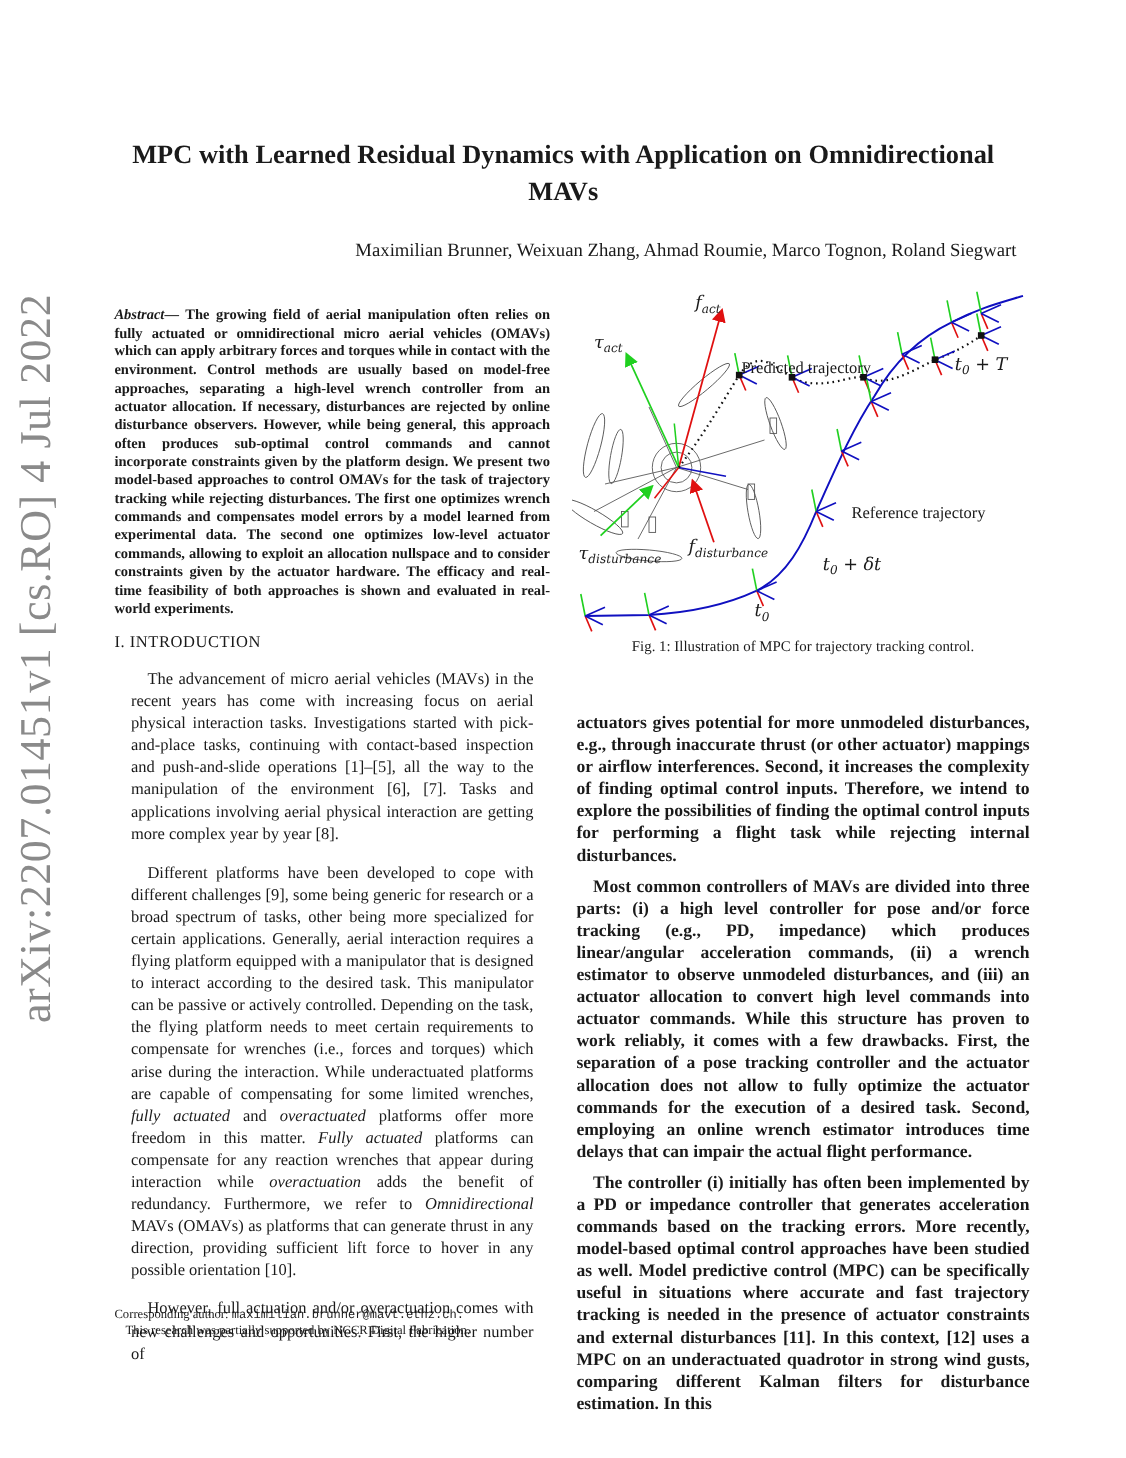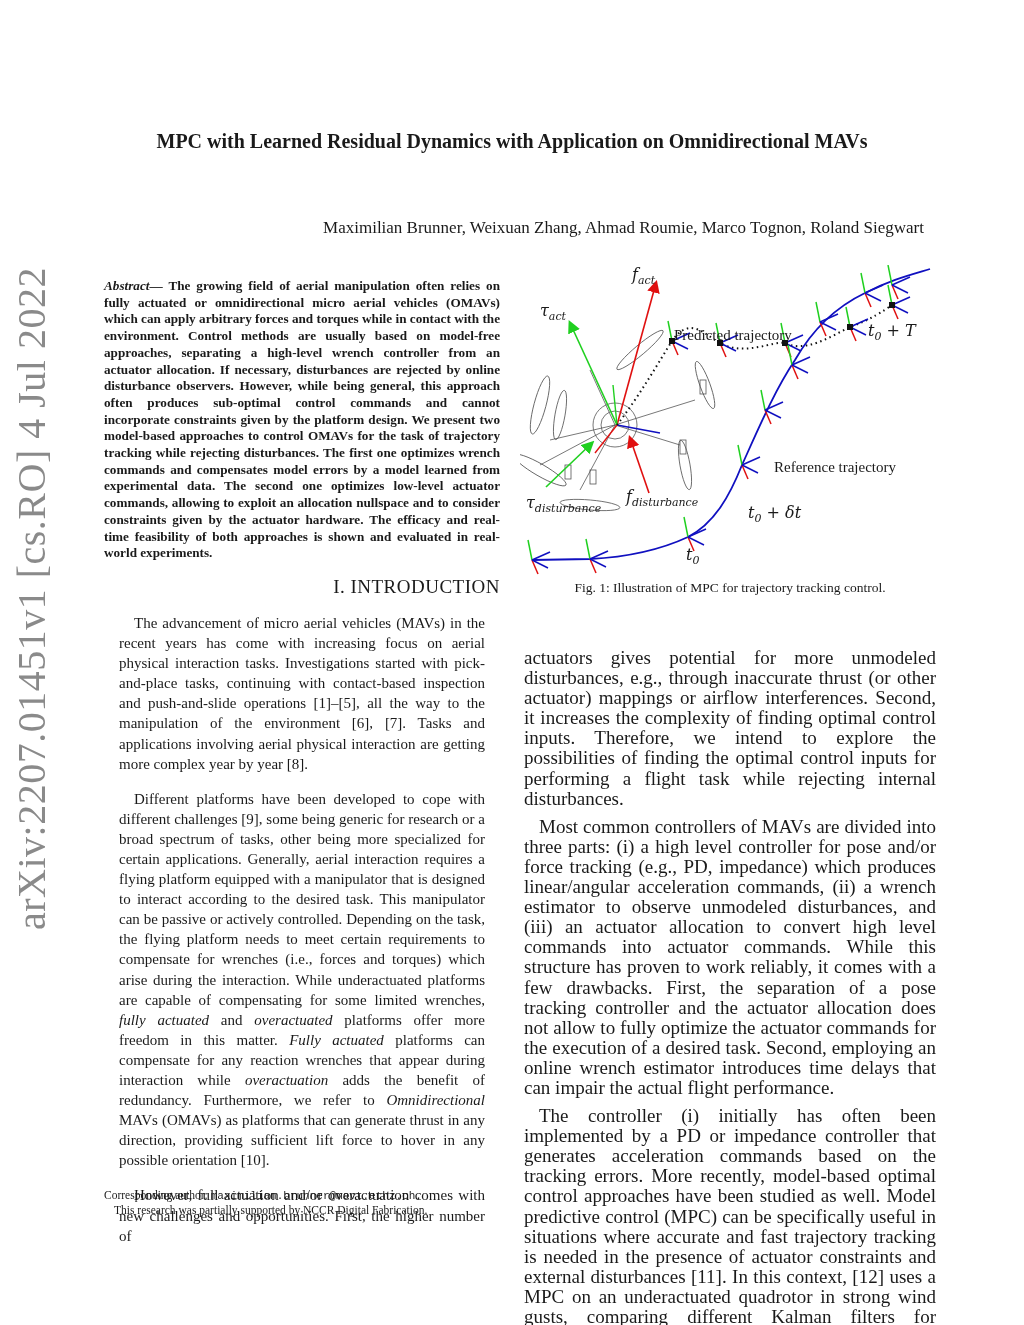--- a/index.html
+++ b/index.html
@@ -1,30 +1,30 @@
 <!DOCTYPE html>
 <html><head>
   <meta charset="utf-8">
   <style>
     html, body { margin: 0; padding: 0; background: #ffffff; }
     body { width: 1024px; height: 1325px; position: relative; overflow: hidden;
            font-family: "Liberation Serif", "DejaVu Serif", serif; color: #1a1a1a; }
     .arxiv-stamp { position: absolute; left: 8px; top: 930px; transform-origin: 0 0; transform: rotate(-90deg);
                    font-size: 40px; color: #8a8a8a; white-space: nowrap; letter-spacing: 0.5px; }
     .title { position: absolute; left: 100px; top: 124px; width: 824px; text-align: center;
-             font-size: 20px; font-weight: bold; line-height: 34px; }
+             font-size: 24px; font-weight: bold; line-height: 34px; }
     .authors { position: absolute; left: 100px; top: 218px; width: 824px; text-align: right; font-size: 17px; }
     .col-left { position: absolute; left: 104px; top: 278px; width: 396px; }
     .col-right { position: absolute; left: 524px; width: 412px; }
     .abstract { font-size: 13.2px; font-weight: bold; line-height: 16.7px; text-align: justify; margin: 0; }
     .abstract .lead { font-style: italic; }
-    .section-heading { text-align: right; font-size: 19px; letter-spacing: 0.5px; margin: 14px 0 8px 0; }
+    .section-heading { text-align: left; font-size: 15px; letter-spacing: 0.5px; margin: 14px 0 8px 0; }
     .body-p { font-size: 15px; line-height: 20.1px; text-align: justify; margin: 15px; text-indent: 15px; }
     .body-p + .body-p { margin-top: 2px; }
-    .right-p { font-size: 19px; line-height: 20.1px; text-align: justify; margin: 0 0 8px 0; text-indent: 15px; }
+    .right-p { font-size: 16px; line-height: 20.1px; text-align: justify; margin: 0 0 8px 0; text-indent: 15px; font-weight: bold; }
     .right-p.noindent { text-indent: 0; }
     .footnote { position: absolute; left: 104px; top: 1188px; width: 396px; font-size: 11.5px; line-height: 14px; }
     .footnote p { margin: 0; text-indent: 10px; }
     .mono { font-family: "Liberation Mono", "DejaVu Sans Mono", monospace; font-size: 11px; }
     .figure { position: absolute; left: 520px; top: 265px; width: 420px; height: 310px; }
     .fig-caption { position: absolute; left: 520px; top: 580px; width: 420px; text-align: center; font-size: 13.5px; }
     .fig-label { position: absolute; font-family: "DejaVu Serif", serif; font-style: italic; font-size: 16px; white-space: nowrap; }
     .fig-label-plain { position: absolute; font-size: 15px; white-space: nowrap; }
     .fig-label sub { font-size: 11px; }
   </style>

